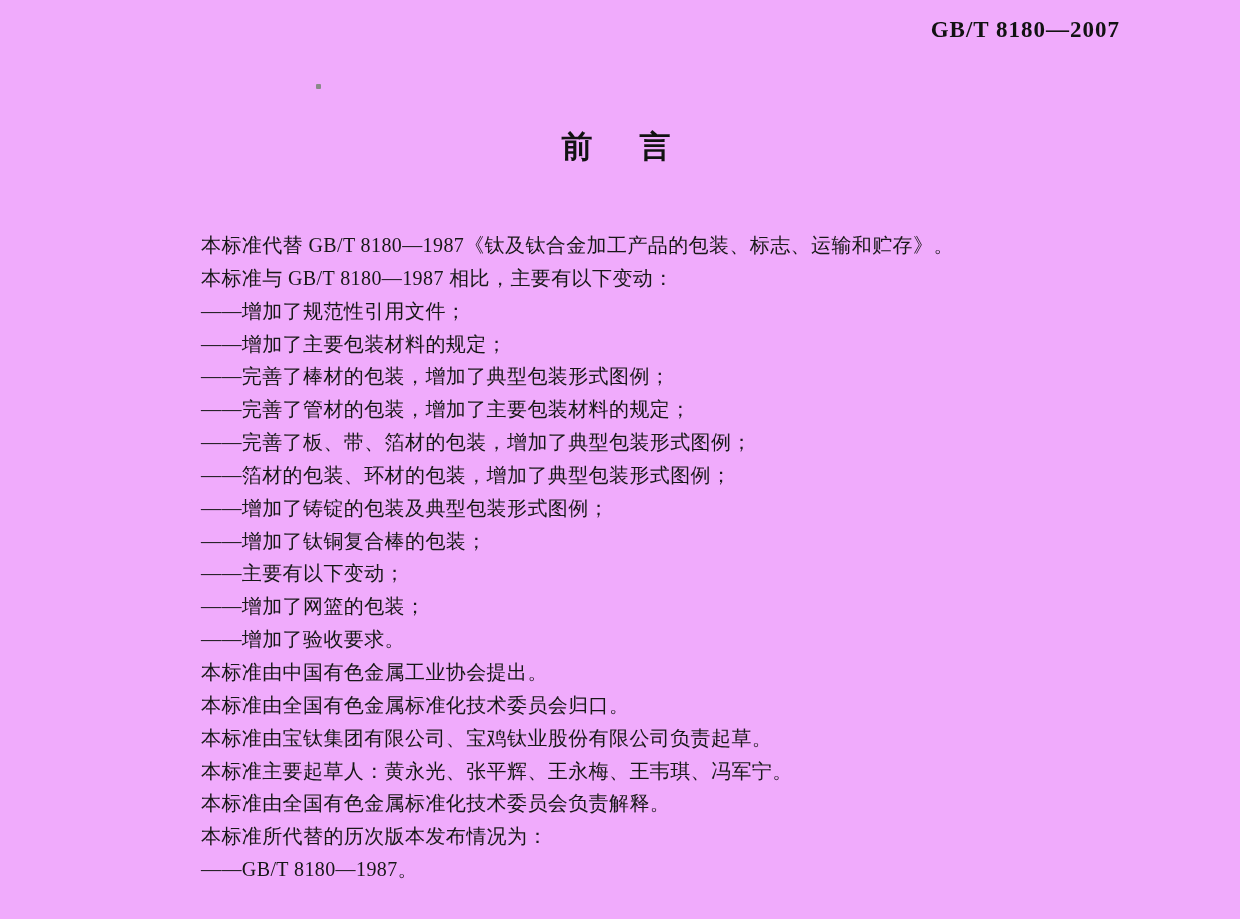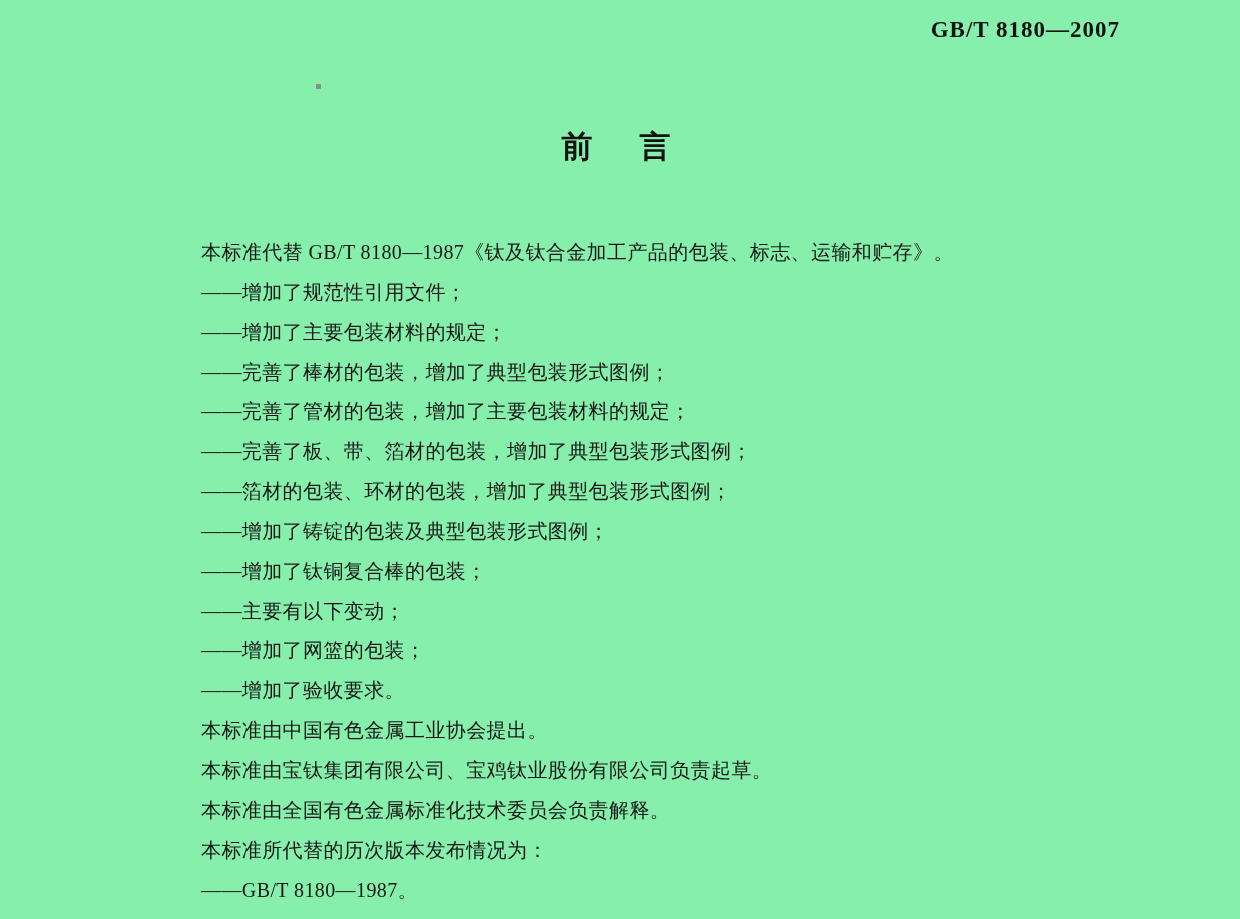--- a/index.html
+++ b/index.html
@@ -11,21 +11,21 @@
     height: 919px;
     background: #ffffff;
     position: relative;
     overflow: hidden;
     font-family: "Liberation Serif", "DejaVu Serif", serif;
     color: #161616;
   }
   .page {
     position: absolute;
     inset: 0;
-    background: #86efac;
+    background: #f0abfc;
   }
   .doc-number {
     position: absolute;
     top: 17px;
     right: 120px;
     font-size: 23px;
     font-weight: bold;
     letter-spacing: 1px;
     color: #121212;
     white-space: nowrap;
@@ -48,21 +48,20 @@
     left: 201px;
     width: 870px;
     font-size: 20px;
     line-height: 32.85px;
     font-weight: 500;
     letter-spacing: 0.4px;
     color: #171717;
   }
   .body-text .line {
     white-space: nowrap;
-    margin-top: 7px;
   }
   .scan-speck {
     position: absolute;
     left: 316px;
     top: 84px;
     width: 5px;
     height: 5px;
     background: #8a8a8a;
     border-radius: 1px;
   }
@@ -72,30 +71,33 @@
 
 <div class="page">
   <div class="scan-speck"></div>
 
   <div class="doc-number">GB/T 8180—2007</div>
 
   <div class="page-title">前　言</div>
 
   <div class="body-text">
       <div class="line">本标准代替 GB/T 8180—1987《钛及钛合金加工产品的包装、标志、运输和贮存》。</div>
+      <div class="line">本标准与 GB/T 8180—1987 相比，主要有以下变动：</div>
       <div class="line">——增加了规范性引用文件；</div>
       <div class="line">——增加了主要包装材料的规定；</div>
       <div class="line">——完善了棒材的包装，增加了典型包装形式图例；</div>
       <div class="line">——完善了管材的包装，增加了主要包装材料的规定；</div>
       <div class="line">——完善了板、带、箔材的包装，增加了典型包装形式图例；</div>
       <div class="line">——箔材的包装、环材的包装，增加了典型包装形式图例；</div>
       <div class="line">——增加了铸锭的包装及典型包装形式图例；</div>
       <div class="line">——增加了钛铜复合棒的包装；</div>
       <div class="line">——主要有以下变动；</div>
       <div class="line">——增加了网篮的包装；</div>
       <div class="line">——增加了验收要求。</div>
       <div class="line">本标准由中国有色金属工业协会提出。</div>
+      <div class="line">本标准由全国有色金属标准化技术委员会归口。</div>
       <div class="line">本标准由宝钛集团有限公司、宝鸡钛业股份有限公司负责起草。</div>
+      <div class="line">本标准主要起草人：黄永光、张平辉、王永梅、王韦琪、冯军宁。</div>
       <div class="line">本标准由全国有色金属标准化技术委员会负责解释。</div>
       <div class="line">本标准所代替的历次版本发布情况为：</div>
       <div class="line">——GB/T 8180—1987。</div>
     </div>
 </div>
 
 </body></html>

